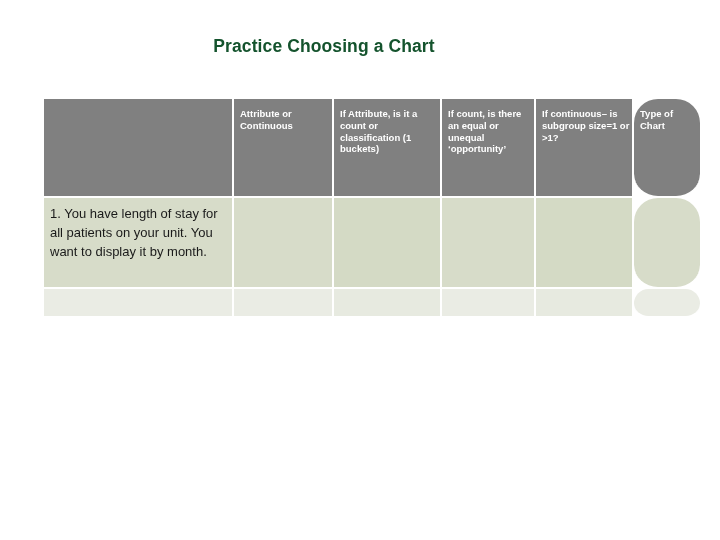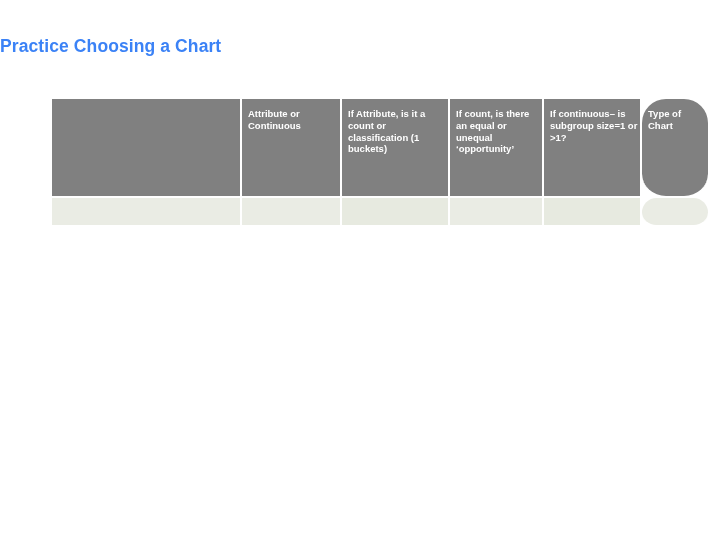--- a/index.html
+++ b/index.html
@@ -16,28 +16,29 @@
   .slide {
     position: relative;
     width: 720px;
     height: 540px;
   }
   .slide-title {
     position: absolute;
     left: 0;
     top: 36px;
     width: 648px;
+    text-align: center;
     font-size: 17.5px;
     font-weight: bold;
-    color: #3b82f6;
+    color: #14532d;
     letter-spacing: 0.1px;
   }
   .table-wrap {
     position: absolute;
-    left: 52px;
+    left: 44px;
     top: 99px;
     width: 656px;
   }
   table.chart-table {
     border-collapse: separate;
     border-spacing: 0;
     width: 656px;
     table-layout: fixed;
   }
   table.chart-table td {
@@ -120,20 +121,28 @@
 equal or
 unequal
 ‘opportunity’</td>
           <td>If continuous–
 is subgroup
 size=1 or &gt;1?</td>
           <td class="last-col">Type of
 Chart</td>
         </tr>
 
+        <tr class="data-row-1">
+          <td>1. You have length of stay for all patients on your unit. You want to display it by month.</td>
+          <td></td>
+          <td class="alt-tint"></td>
+          <td></td>
+          <td class="alt-tint"></td>
+          <td class="last-col"></td>
+        </tr>
 
         <tr class="data-row-2">
           <td></td>
           <td></td>
           <td class="alt-tint"></td>
           <td></td>
           <td class="alt-tint"></td>
           <td class="last-col"></td>
         </tr>
       </tbody>

